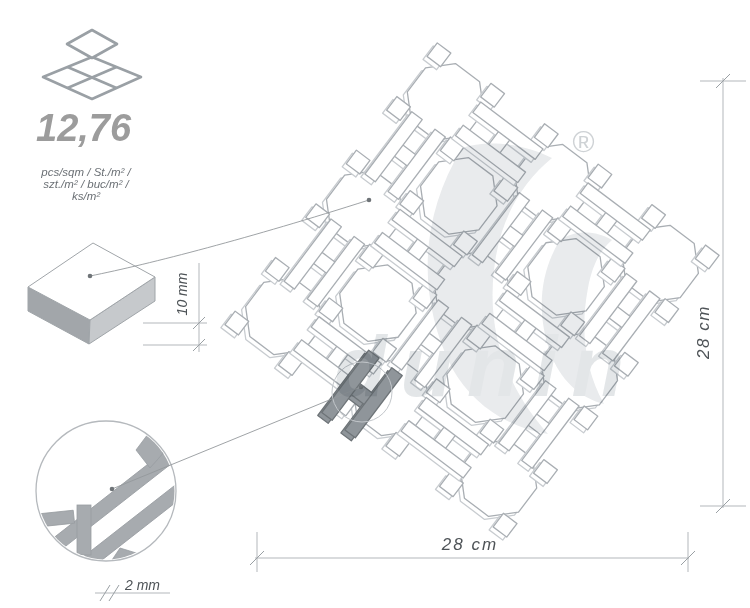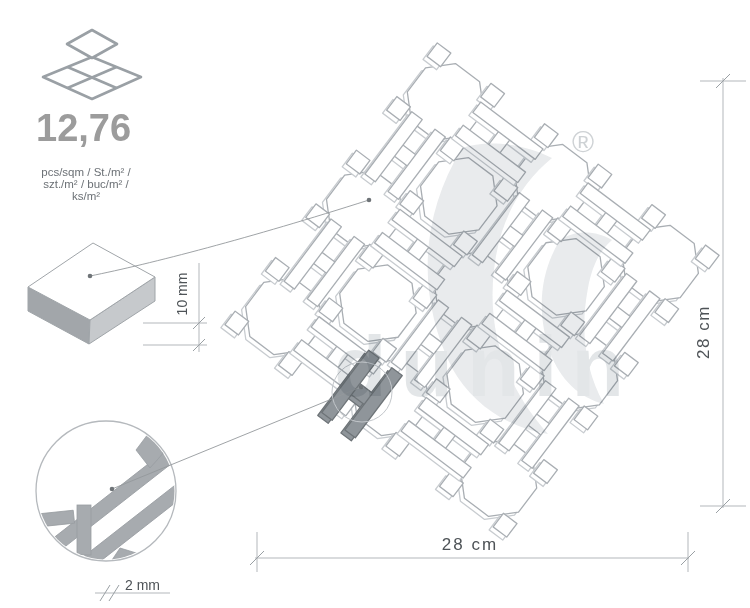--- a/index.html
+++ b/index.html
@@ -1,17 +1,17 @@
 <!DOCTYPE html>
 <html><head>
 <meta charset="utf-8">
 <style>
   html,body{margin:0;padding:0;background:#ffffff;}
   .page{position:relative;width:750px;height:608px;background:#fff;overflow:hidden;
-        font-family:"Liberation Sans", sans-serif;}
+        font-family:"Liberation Sans", sans-serif;font-style:italic;}
   svg text{font-family:"Liberation Sans", sans-serif;}
   .qty{font-weight:bold;}
 </style>
 </head>
 <body>
 
 <div class="page">
 <svg width="750" height="608" viewBox="0 0 750 608">
 
   <g id="pattern">

